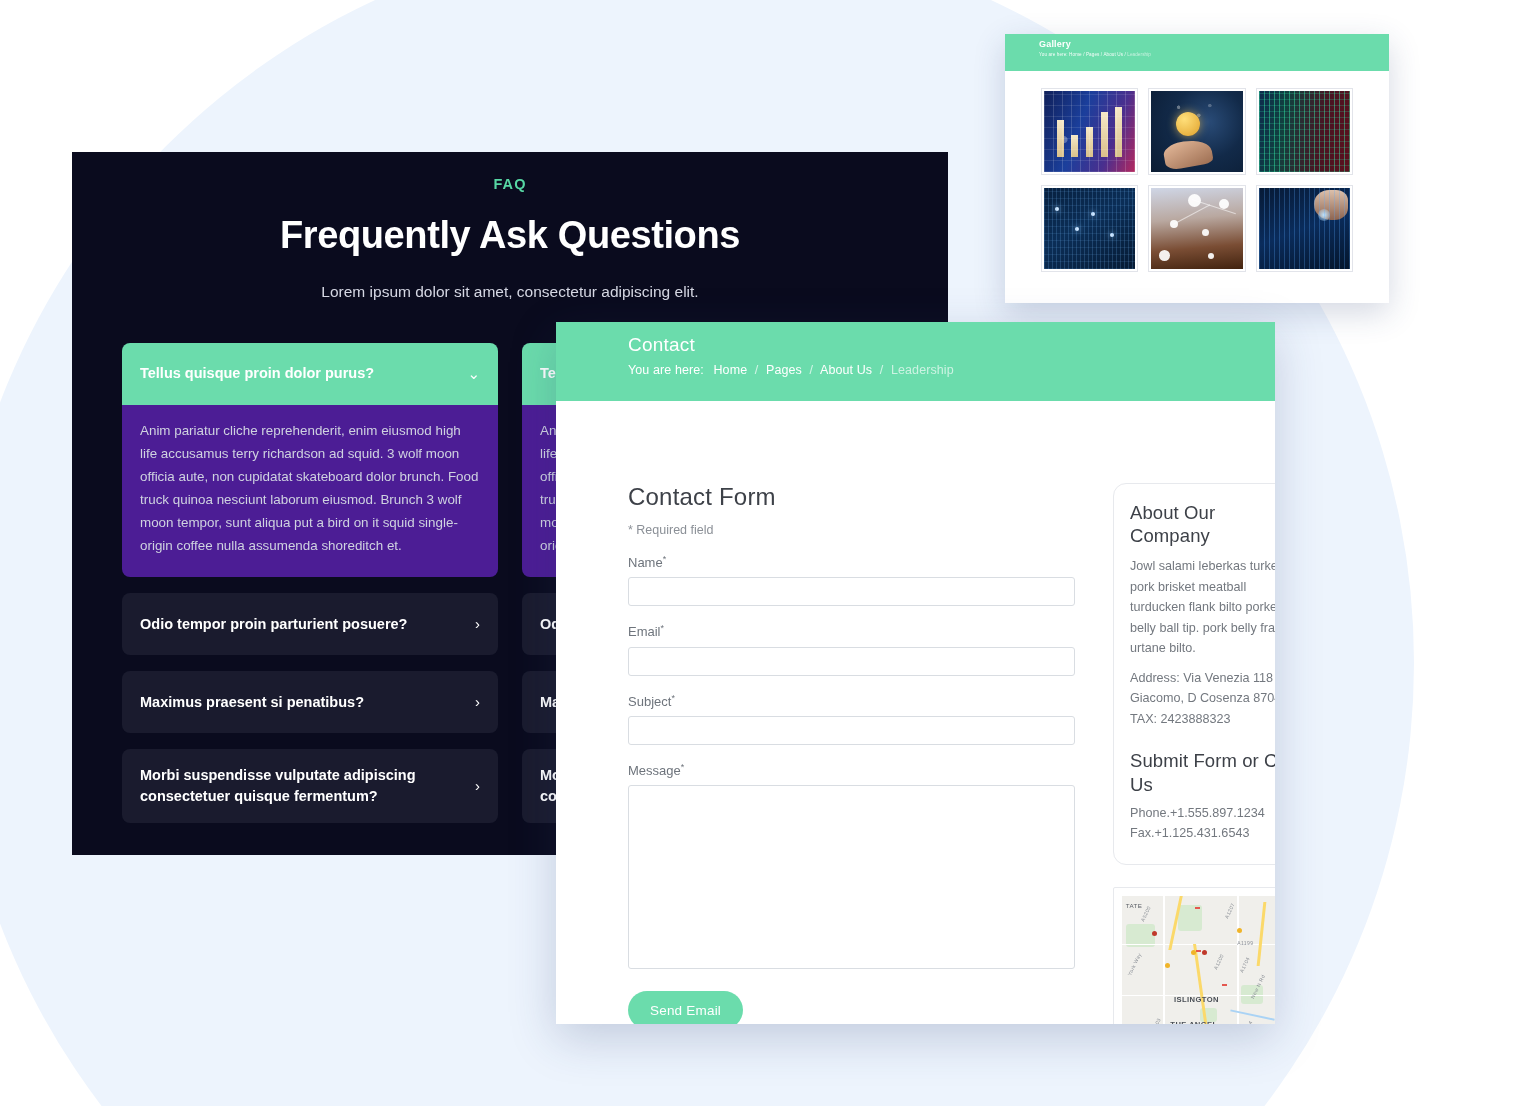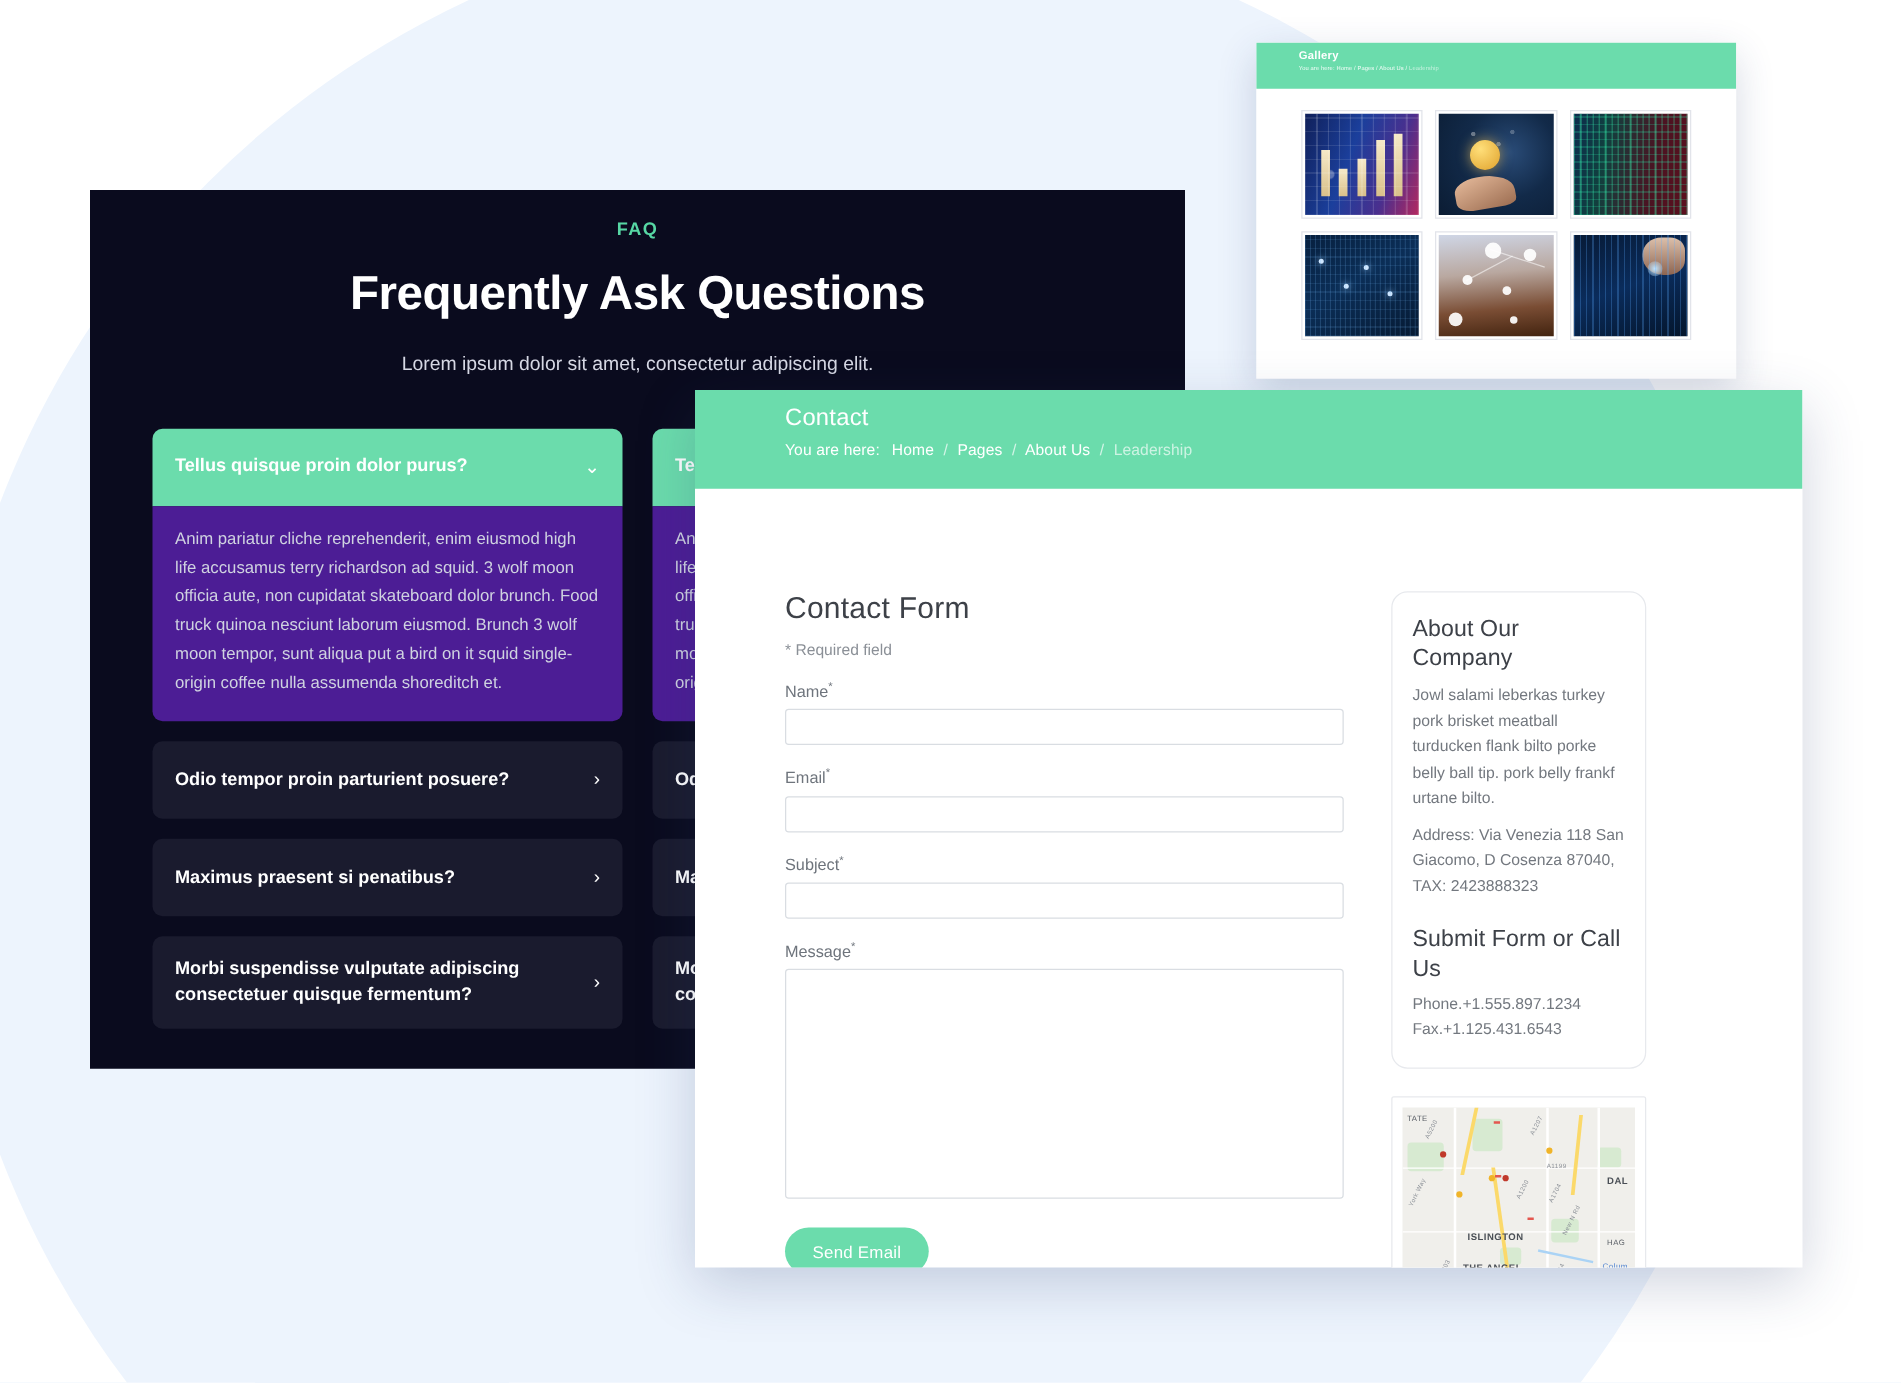--- a/index.html
+++ b/index.html
@@ -181,22 +181,22 @@
   .gimg-6::after{content:"";position:absolute;inset:0;
       background:repeating-linear-gradient(90deg, rgba(90,170,255,.28) 0 1px, transparent 1px 5px);}
   .gimg-6 .finger{position:absolute;right:2%;top:2%;width:34px;height:30px;border-radius:45% 35% 40% 50%;
       background:linear-gradient(180deg,#dcc0ab,#8d6450);}
   .gimg-6 .glow{position:absolute;right:22%;top:26%;width:12px;height:12px;border-radius:50%;
       background:radial-gradient(circle,#bfe4ff,rgba(90,170,255,0));}
 
   
   .contact-win{
     position:absolute;
-    left:556px; top:312px;
-    width:886px; height:702px;
+    left:556px; top:322px;
+    width:719px; height:702px;
     background:#ffffff;
     z-index:4;
     box-shadow:0 14px 44px rgba(40,60,110,.22);
     overflow:hidden;
   }
   .ct-header{
     background:#6bdcac;
     height:79px;
     padding:12px 72px 0 72px;
     color:#ffffff;

